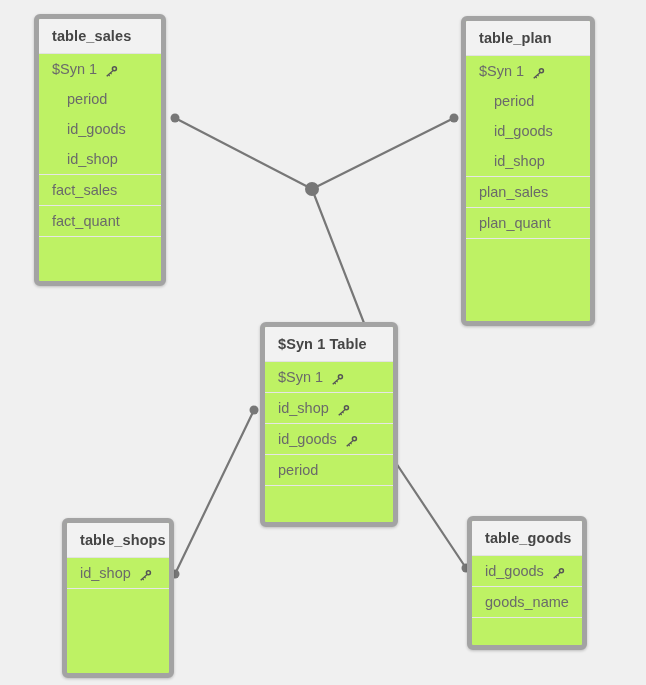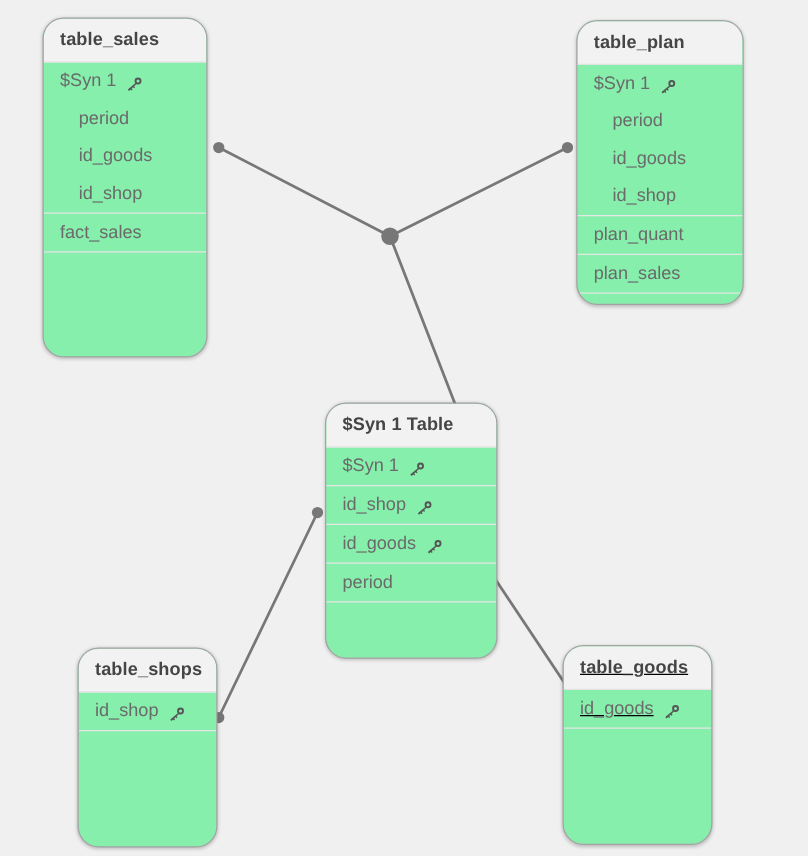--- a/index.html
+++ b/index.html
@@ -23,23 +23,23 @@
   #links {
     position: absolute;
     left: 0;
     top: 0;
     width: 646px;
     height: 685px;
     pointer-events: none;
   }
   .table-box {
     position: absolute;
-    background: #86efac;
-    border: 1px solid #a3a3a3;
-    border-radius: 17px;
+    background: #bef264;
+    border: 5px solid #a3a3a3;
+    border-radius: 6px;
     box-shadow: 0 1px 3px rgba(0,0,0,0.22);
     box-sizing: border-box;
     overflow: hidden;
   }
   .table-header {
     background: #f2f2f2;
     color: #454545;
     font-weight: bold;
     font-size: 14.5px;
     padding: 9px 12px 9px 13px;
@@ -121,25 +121,28 @@
       </div>
       <div class="field-row indented">
         <span class="field-label">id_goods</span>
       </div>
       <div class="field-row indented">
         <span class="field-label">id_shop</span>
       </div>
       <div class="field-row divided">
         <span class="field-label">fact_sales</span>
       </div>
-      <div class="field-row divided empty-row">
-        <span class="field-label"></span>
-      </div>
-    </div>
-    <div class="table-box" style="left: 461px; top: 16px; width: 134px; height: 228px;">
+      <div class="field-row divided">
+        <span class="field-label">fact_quant</span>
+      </div>
+      <div class="field-row divided empty-row">
+        <span class="field-label"></span>
+      </div>
+    </div>
+    <div class="table-box" style="left: 461px; top: 16px; width: 134px; height: 310px;">
       <div class="table-header">table_plan</div>
       <div class="field-row">
         <span class="field-label">$Syn 1</span>
         <span class="key-icon">
           <svg viewBox="0 0 16 16" width="15" height="13">
             <g fill="#555555">
               <path d="M11.6 1.3a3.4 3.4 0 1 0 0 6.8 3.4 3.4 0 0 0 0-6.8zm0 1.9a1.5 1.5 0 1 1 0 3 1.5 1.5 0 0 1 0-3z"></path>
               <path d="M9.2 6.55 1.5 13.1l1.25 1.35 1.6-1.4 1.0 0.95 0.95-1.0-0.95-0.95 1.35-1.2 1.0 0.95 0.95-1.0-0.95-0.95 2.75-2.35z"></path>
             </g>
           </svg>
@@ -148,24 +151,24 @@
       <div class="field-row indented">
         <span class="field-label">period</span>
       </div>
       <div class="field-row indented">
         <span class="field-label">id_goods</span>
       </div>
       <div class="field-row indented">
         <span class="field-label">id_shop</span>
       </div>
       <div class="field-row divided">
+        <span class="field-label">plan_sales</span>
+      </div>
+      <div class="field-row divided">
         <span class="field-label">plan_quant</span>
-      </div>
-      <div class="field-row divided">
-        <span class="field-label">plan_sales</span>
       </div>
       <div class="field-row divided empty-row">
         <span class="field-label"></span>
       </div>
     </div>
     <div class="table-box" style="left: 260px; top: 322px; width: 138px; height: 205px;">
       <div class="table-header">$Syn 1 Table</div>
       <div class="field-row">
         <span class="field-label">$Syn 1</span>
         <span class="key-icon">
@@ -216,30 +219,33 @@
               <path d="M11.6 1.3a3.4 3.4 0 1 0 0 6.8 3.4 3.4 0 0 0 0-6.8zm0 1.9a1.5 1.5 0 1 1 0 3 1.5 1.5 0 0 1 0-3z"></path>
               <path d="M9.2 6.55 1.5 13.1l1.25 1.35 1.6-1.4 1.0 0.95 0.95-1.0-0.95-0.95 1.35-1.2 1.0 0.95 0.95-1.0-0.95-0.95 2.75-2.35z"></path>
             </g>
           </svg>
         </span>
       </div>
       <div class="field-row divided empty-row">
         <span class="field-label"></span>
       </div>
     </div>
-    <div class="table-box" style="left: 450px; top: 516px; width: 120px; height: 160px; text-decoration: underline;">
+    <div class="table-box" style="left: 467px; top: 516px; width: 120px; height: 134px;">
       <div class="table-header">table_goods</div>
       <div class="field-row">
         <span class="field-label">id_goods</span>
         <span class="key-icon">
           <svg viewBox="0 0 16 16" width="15" height="13">
             <g fill="#555555">
               <path d="M11.6 1.3a3.4 3.4 0 1 0 0 6.8 3.4 3.4 0 0 0 0-6.8zm0 1.9a1.5 1.5 0 1 1 0 3 1.5 1.5 0 0 1 0-3z"></path>
               <path d="M9.2 6.55 1.5 13.1l1.25 1.35 1.6-1.4 1.0 0.95 0.95-1.0-0.95-0.95 1.35-1.2 1.0 0.95 0.95-1.0-0.95-0.95 2.75-2.35z"></path>
             </g>
           </svg>
         </span>
+      </div>
+      <div class="field-row divided">
+        <span class="field-label">goods_name</span>
       </div>
       <div class="field-row divided empty-row">
         <span class="field-label"></span>
       </div>
     </div>
   </div>
 
 </body></html>

